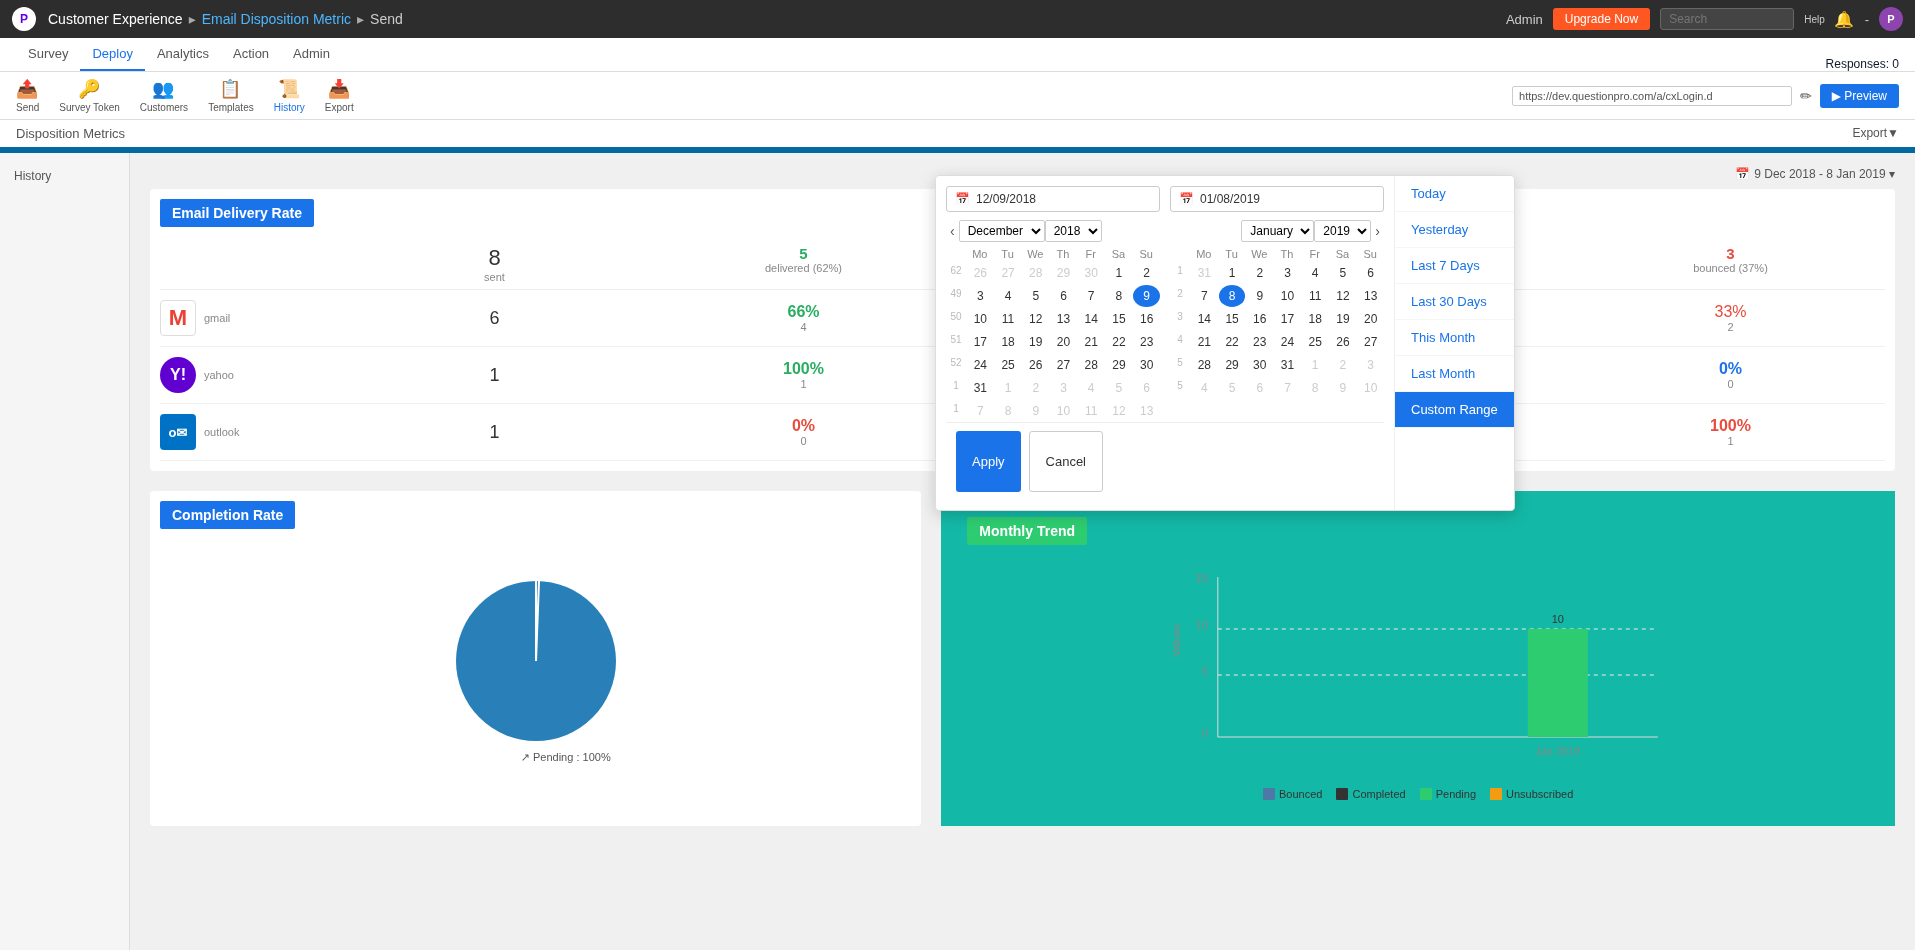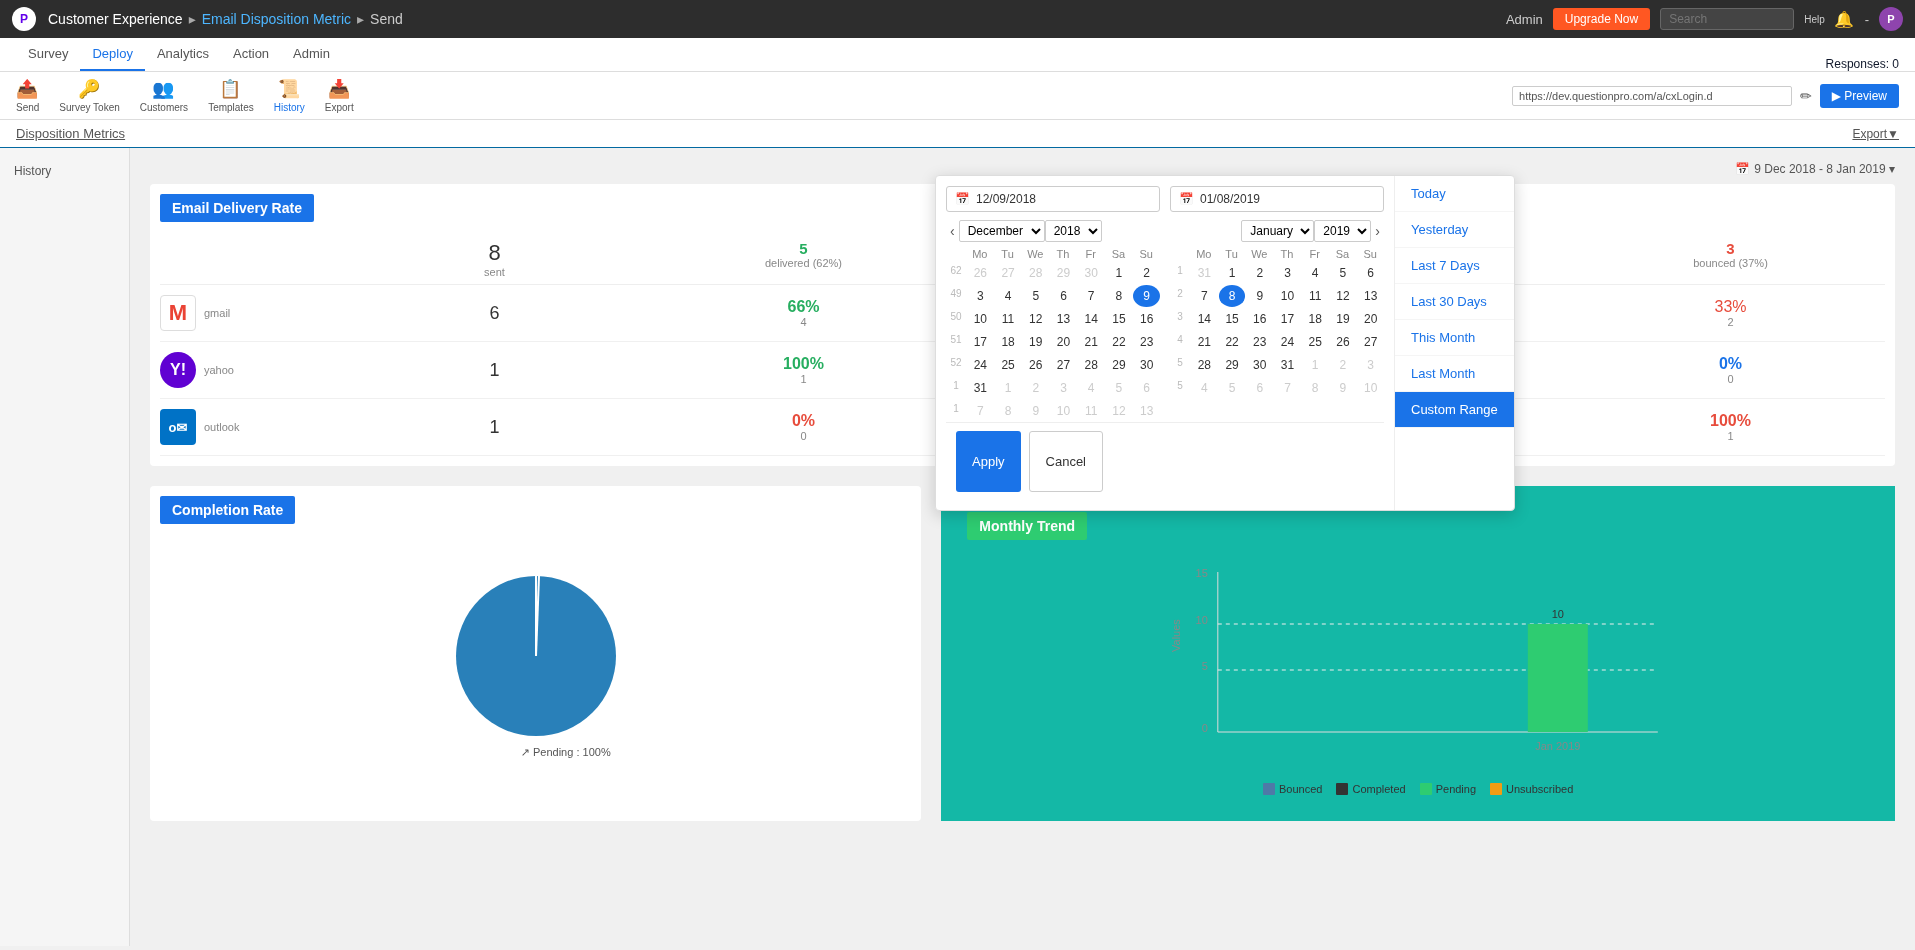--- a/index.html
+++ b/index.html
@@ -342,21 +342,21 @@
     <span class="toolbar-icon">📥</span>
     <span>Export</span>
   </div>
   <div class="toolbar-right">
     <div class="url-box">https://dev.questionpro.com/a/cxLogin.d</div>
     <span style="font-size:14px;cursor:pointer;color:#555">✏</span>
     <button class="preview-btn">▶ <span>Preview</span></button>
   </div>
 </div>
 
-<div style="background:#fff;border-bottom:1px solid #0369a1;padding:6px 16px;font-size:13px;color:#555;display:flex;align-items:center;justify-content:space-between;text-decoration:underline;">
+<div style="background:#fff;border-bottom:6px solid #0369a1;padding:6px 16px;font-size:13px;color:#555;display:flex;align-items:flex-start;justify-content:space-between;">
   <span>Disposition Metrics</span>
   <span style="cursor:pointer;font-size:12px;">Export▼</span>
 </div>
 
 <div class="main-layout">
 
   <div class="sidebar">
     <div class="sidebar-item">History</div>
   </div>
 

